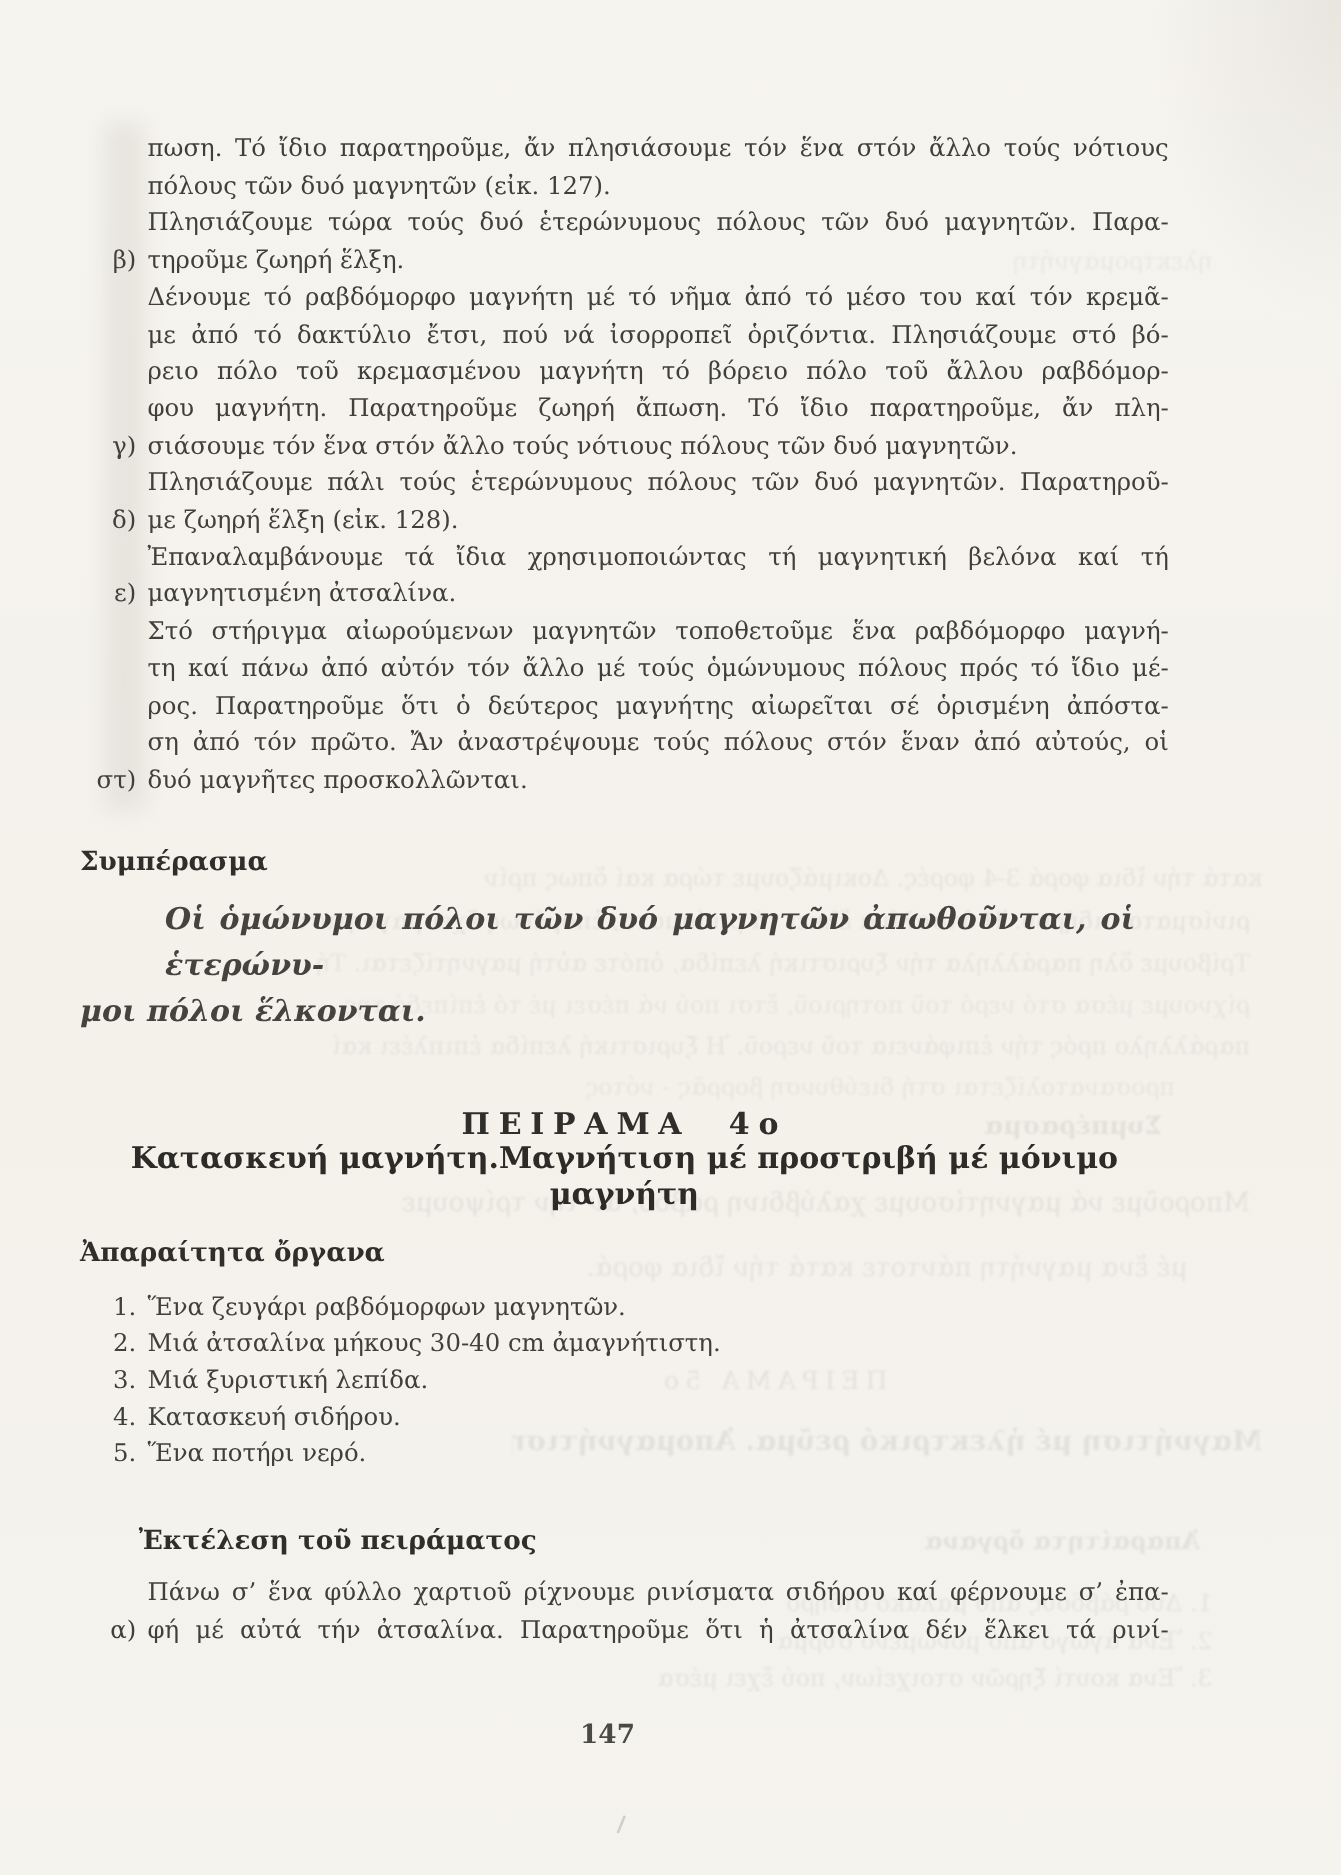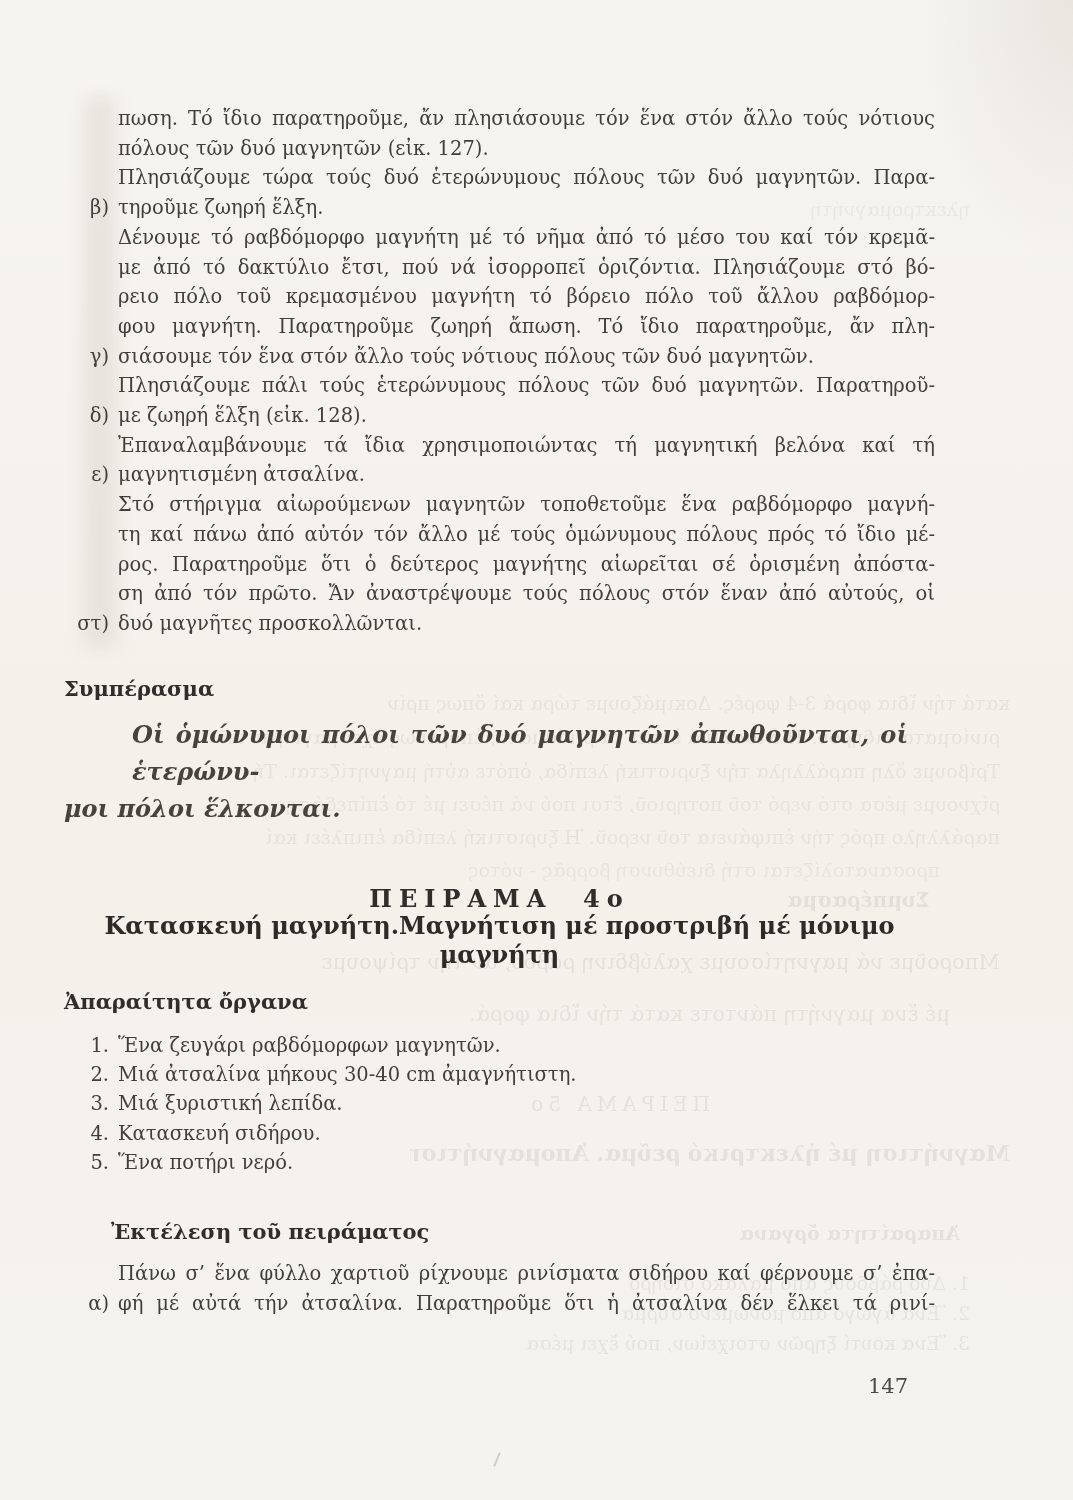--- a/index.html
+++ b/index.html
@@ -38,22 +38,22 @@
   .sec-head{position:absolute;left:64px;font-size:21px;font-weight:bold;color:#2f2e2a;}
   .app-head{top:989px;}
   .exec-head{top:1219px;margin-left:47px;}
   
   .app-list{position:absolute;left:64px;top:1031px;width:871px;
     font-size:19.5px;line-height:29.2px;}
   .app-list .item{margin:0;}
   
   .exec{position:absolute;left:64px;top:1259px;width:871px;
     font-size:19.5px;line-height:30.3px;}
-  .pagenum{position:absolute;left:64px;top:1374px;width:844px;text-align:right;
-    font-size:21px;color:#4a4945;}
+  .pagenum{position:absolute;left:64px;top:1374px;width:844px;text-align:center;
+    font-size:21px;color:#4a4945;font-weight:bold;}
   .slash{position:absolute;left:496px;top:1452px;width:2px;height:15px;
     background:#b9b7b1;transform:rotate(22deg);opacity:.6;}
 </style>
 </head>
 <body>
 
 <div class="shade-band"></div>
 <div class="corner-shade"></div>
 
 <div class="bleed" style="left:720px;top:198px;width:250px;opacity:.08;">ηλεκτρομαγνήτη</div>

